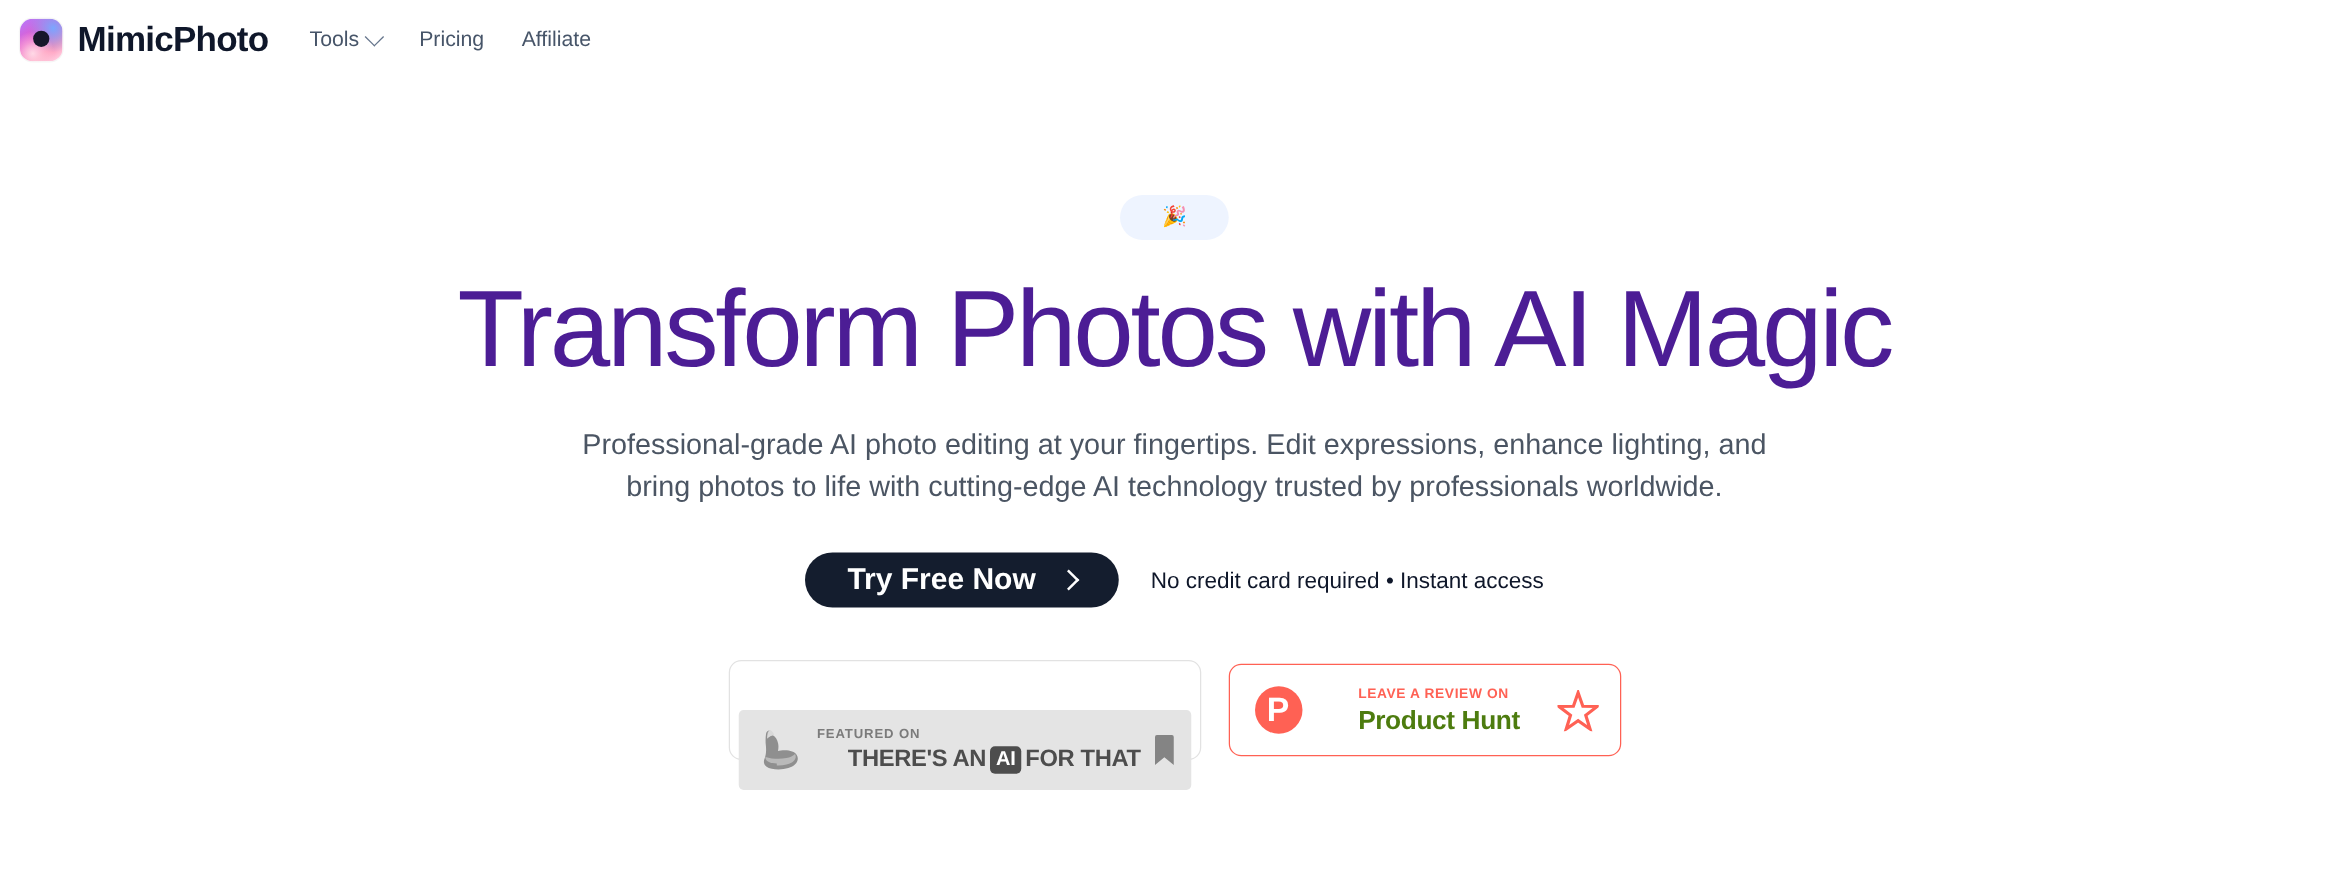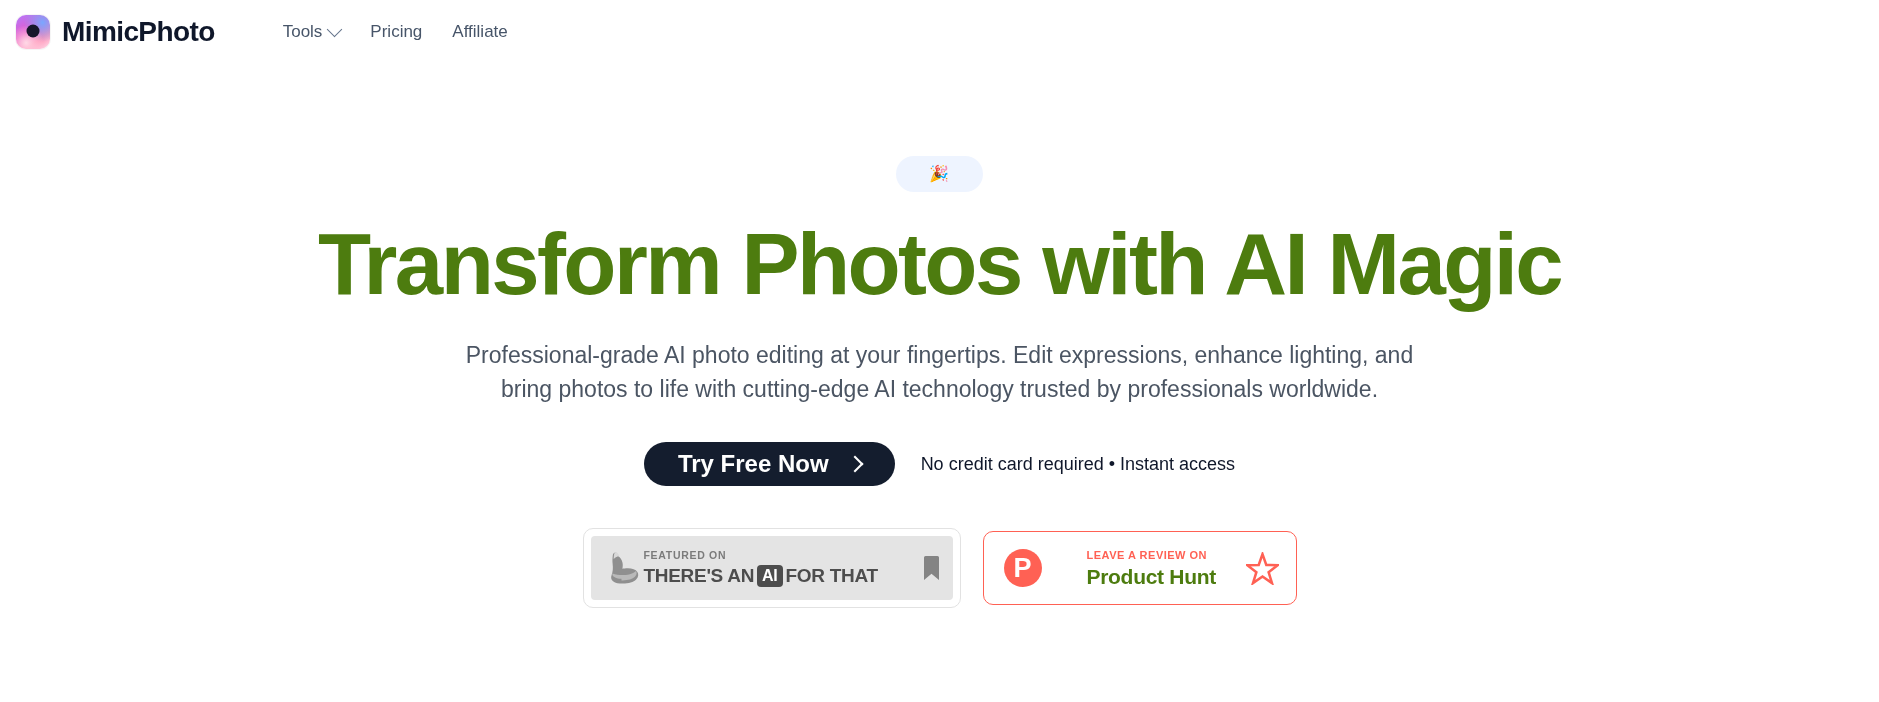--- a/index.html
+++ b/index.html
@@ -25,21 +25,21 @@
     height: 64px;
     display: flex;
     align-items: center;
     padding: 0 28px 0 16px;
   }
 
   .brand {
     display: flex;
     align-items: center;
     gap: 12px;
-    margin-right: 68px;
+    margin-right: 33px;
   }
 
   .logo-mark {
     width: 34px;
     height: 34px;
     border-radius: 10px;
     position: relative;
     overflow: hidden;
     background:
       radial-gradient(circle at 30% 82%, #ffd9e6 0%, rgba(255,217,230,0) 48%),
@@ -129,24 +129,24 @@
     align-items: center;
     gap: 9px;
     cursor: pointer;
     white-space: nowrap;
   }
   .announce .emoji { font-size: 16px; line-height: 1; }
 
   .headline {
     margin-top: 26px;
     font-size: 87px;
-    font-weight: 700;
+    font-weight: 400;
     letter-spacing: -2.6px;
     line-height: 1.06;
-    color: #4d7c0f;
+    color: #4c1d95;
   }
 
   .subhead {
     margin: 28px auto 0;
     width: 960px;
     font-size: 23px;
     line-height: 1.48;
     color: #4b5563;
   }
 
@@ -207,20 +207,22 @@
     padding: 7px;
     cursor: pointer;
   }
   .taaft-inner {
     width: 100%; height: 100%;
     background: #e4e4e4;
     border-radius: 4px;
     display: flex;
     align-items: center;
     padding: 0 13px 0 9px;
+    gap: 10px;
+    margin-top: 32px;
   }
   .arm-icon { width: 44px; height: 44px; flex: none; }
   .taaft-text { text-align: left; flex: 1 1 auto; }
   .taaft-small {
     font-size: 10.5px;
     font-weight: 700;
     letter-spacing: 0.7px;
     color: #7b7b7b;
     line-height: 1;
     margin-bottom: 4px;
@@ -228,20 +230,21 @@
   .taaft-big {
     font-size: 19px;
     font-weight: 800;
     letter-spacing: -0.3px;
     color: #4d4d4d;
     line-height: 1;
     display: flex;
     align-items: center;
     gap: 3px;
     white-space: nowrap;
+    justify-content: flex-end;
   }
   .ai-chip {
     background: #4d4d4d;
     color: #ffffff;
     border-radius: 4px;
     padding: 3px 5px;
     font-size: 16px;
     font-weight: 800;
     line-height: 1;
   }

